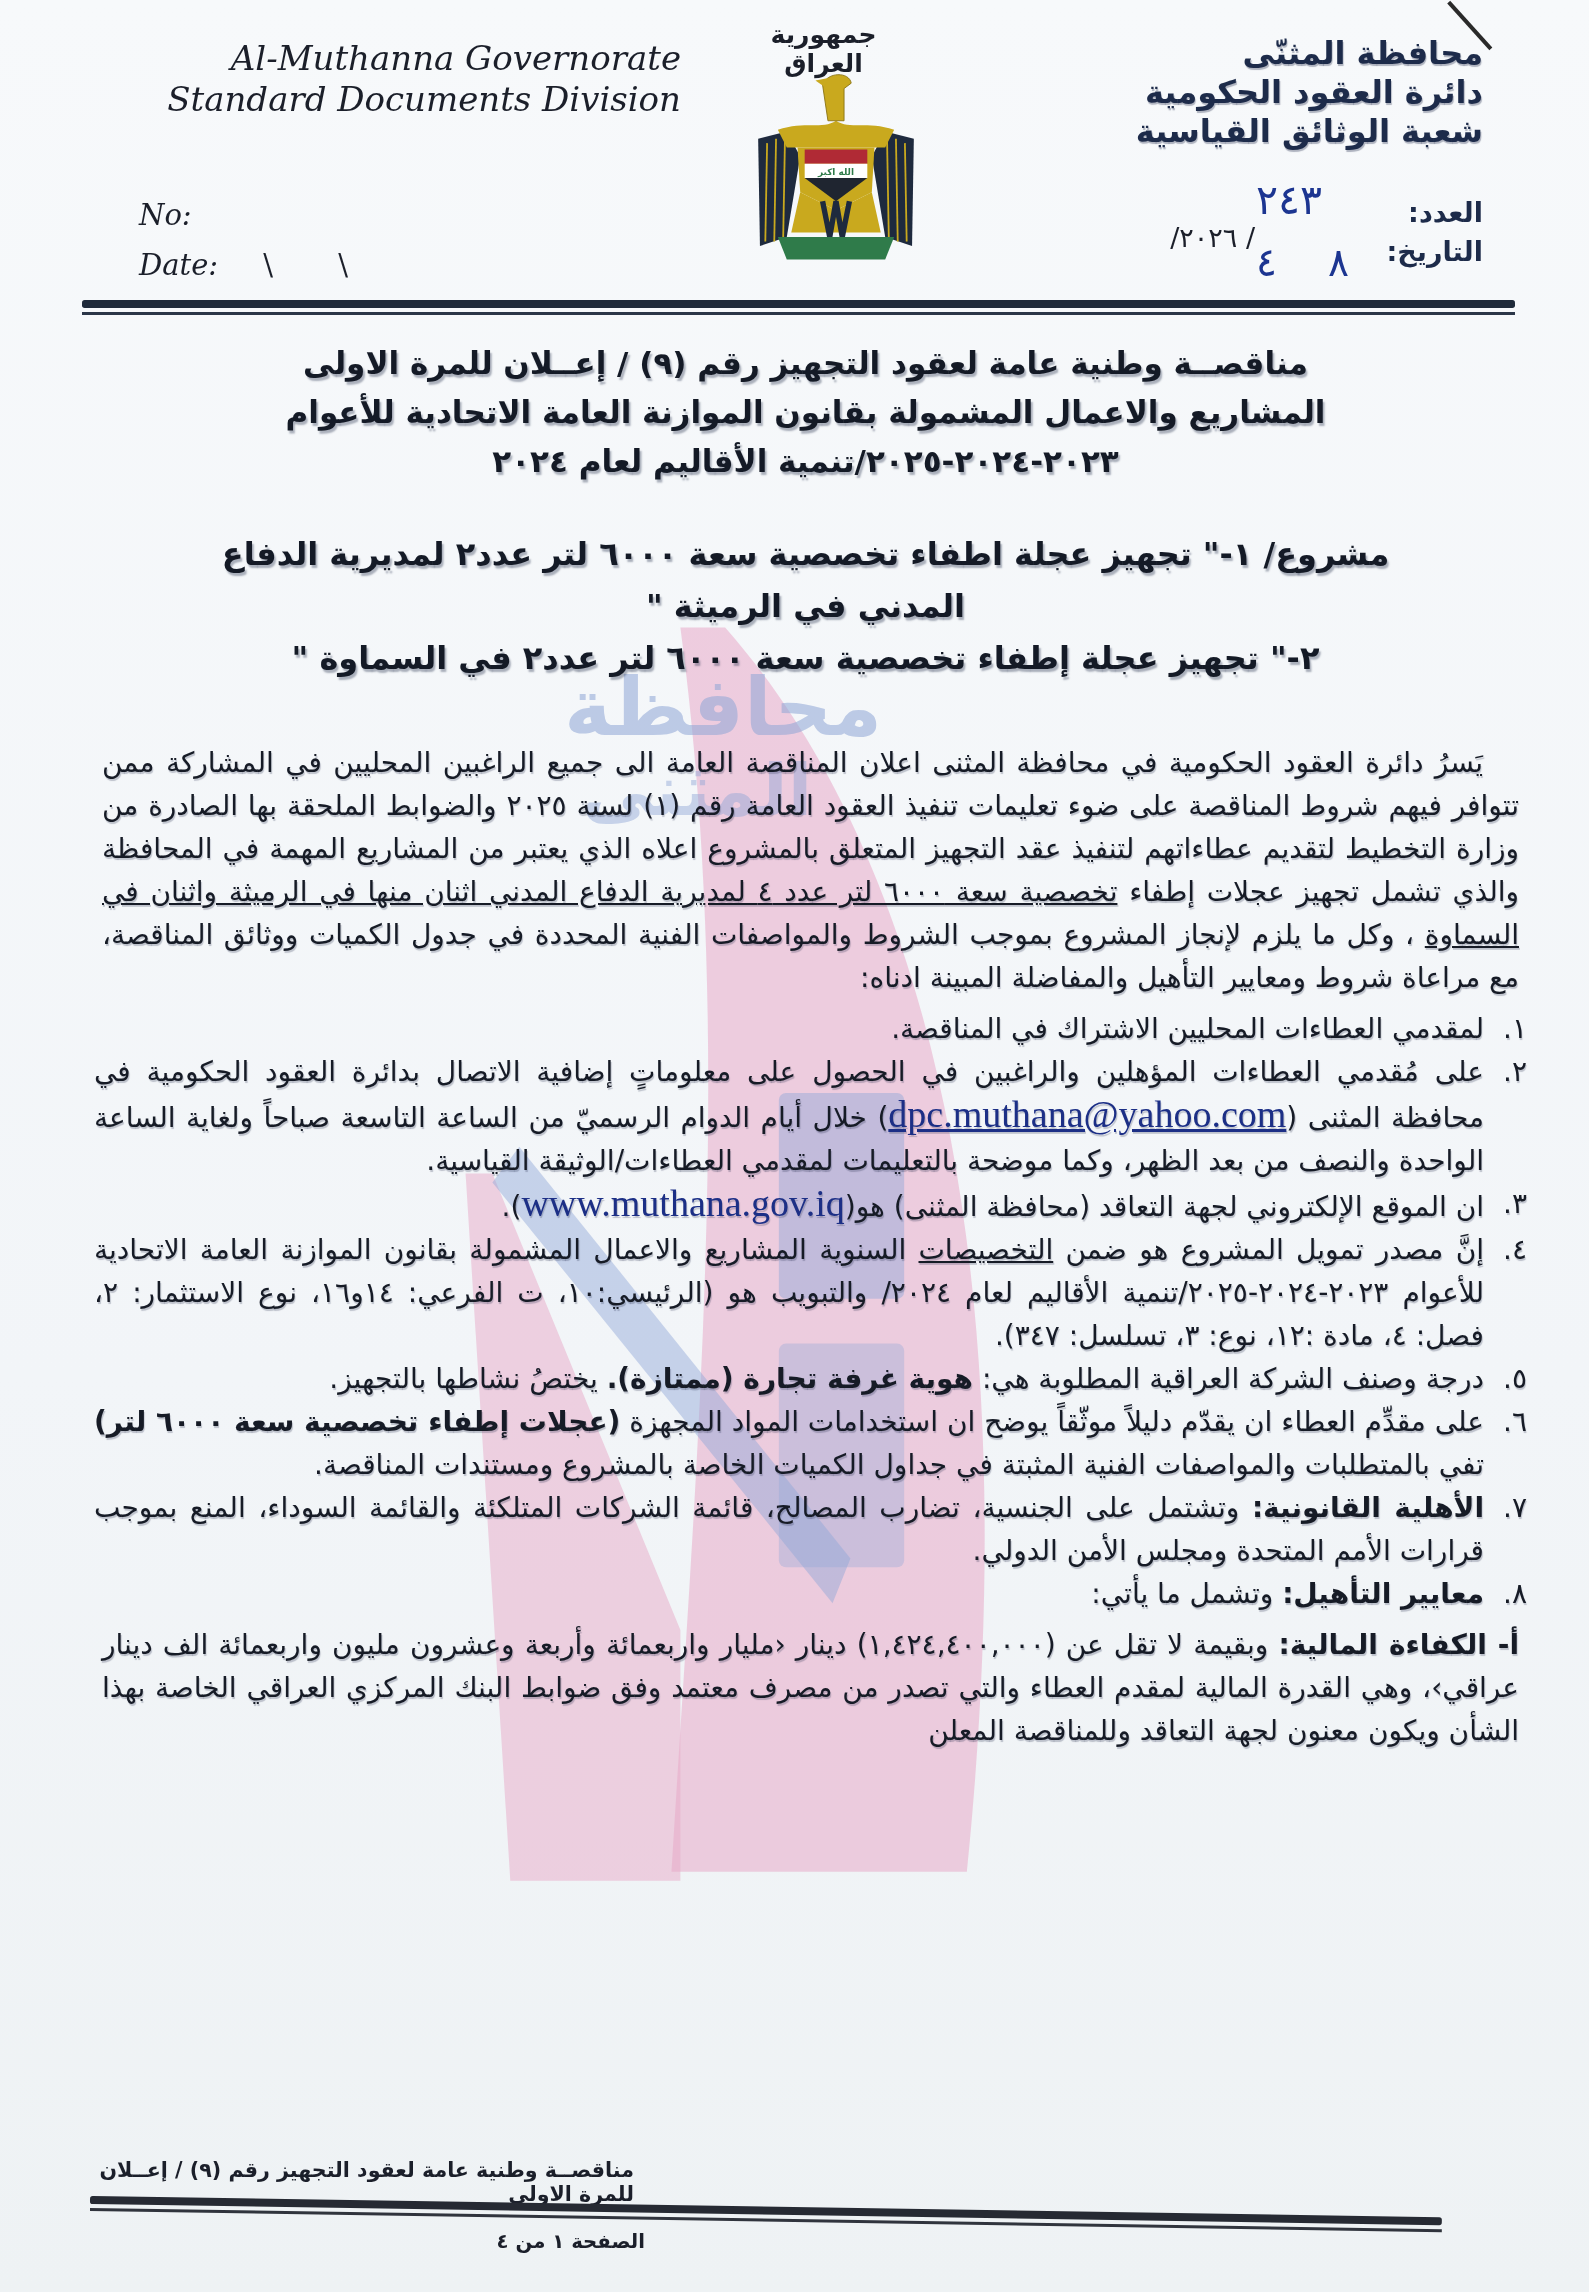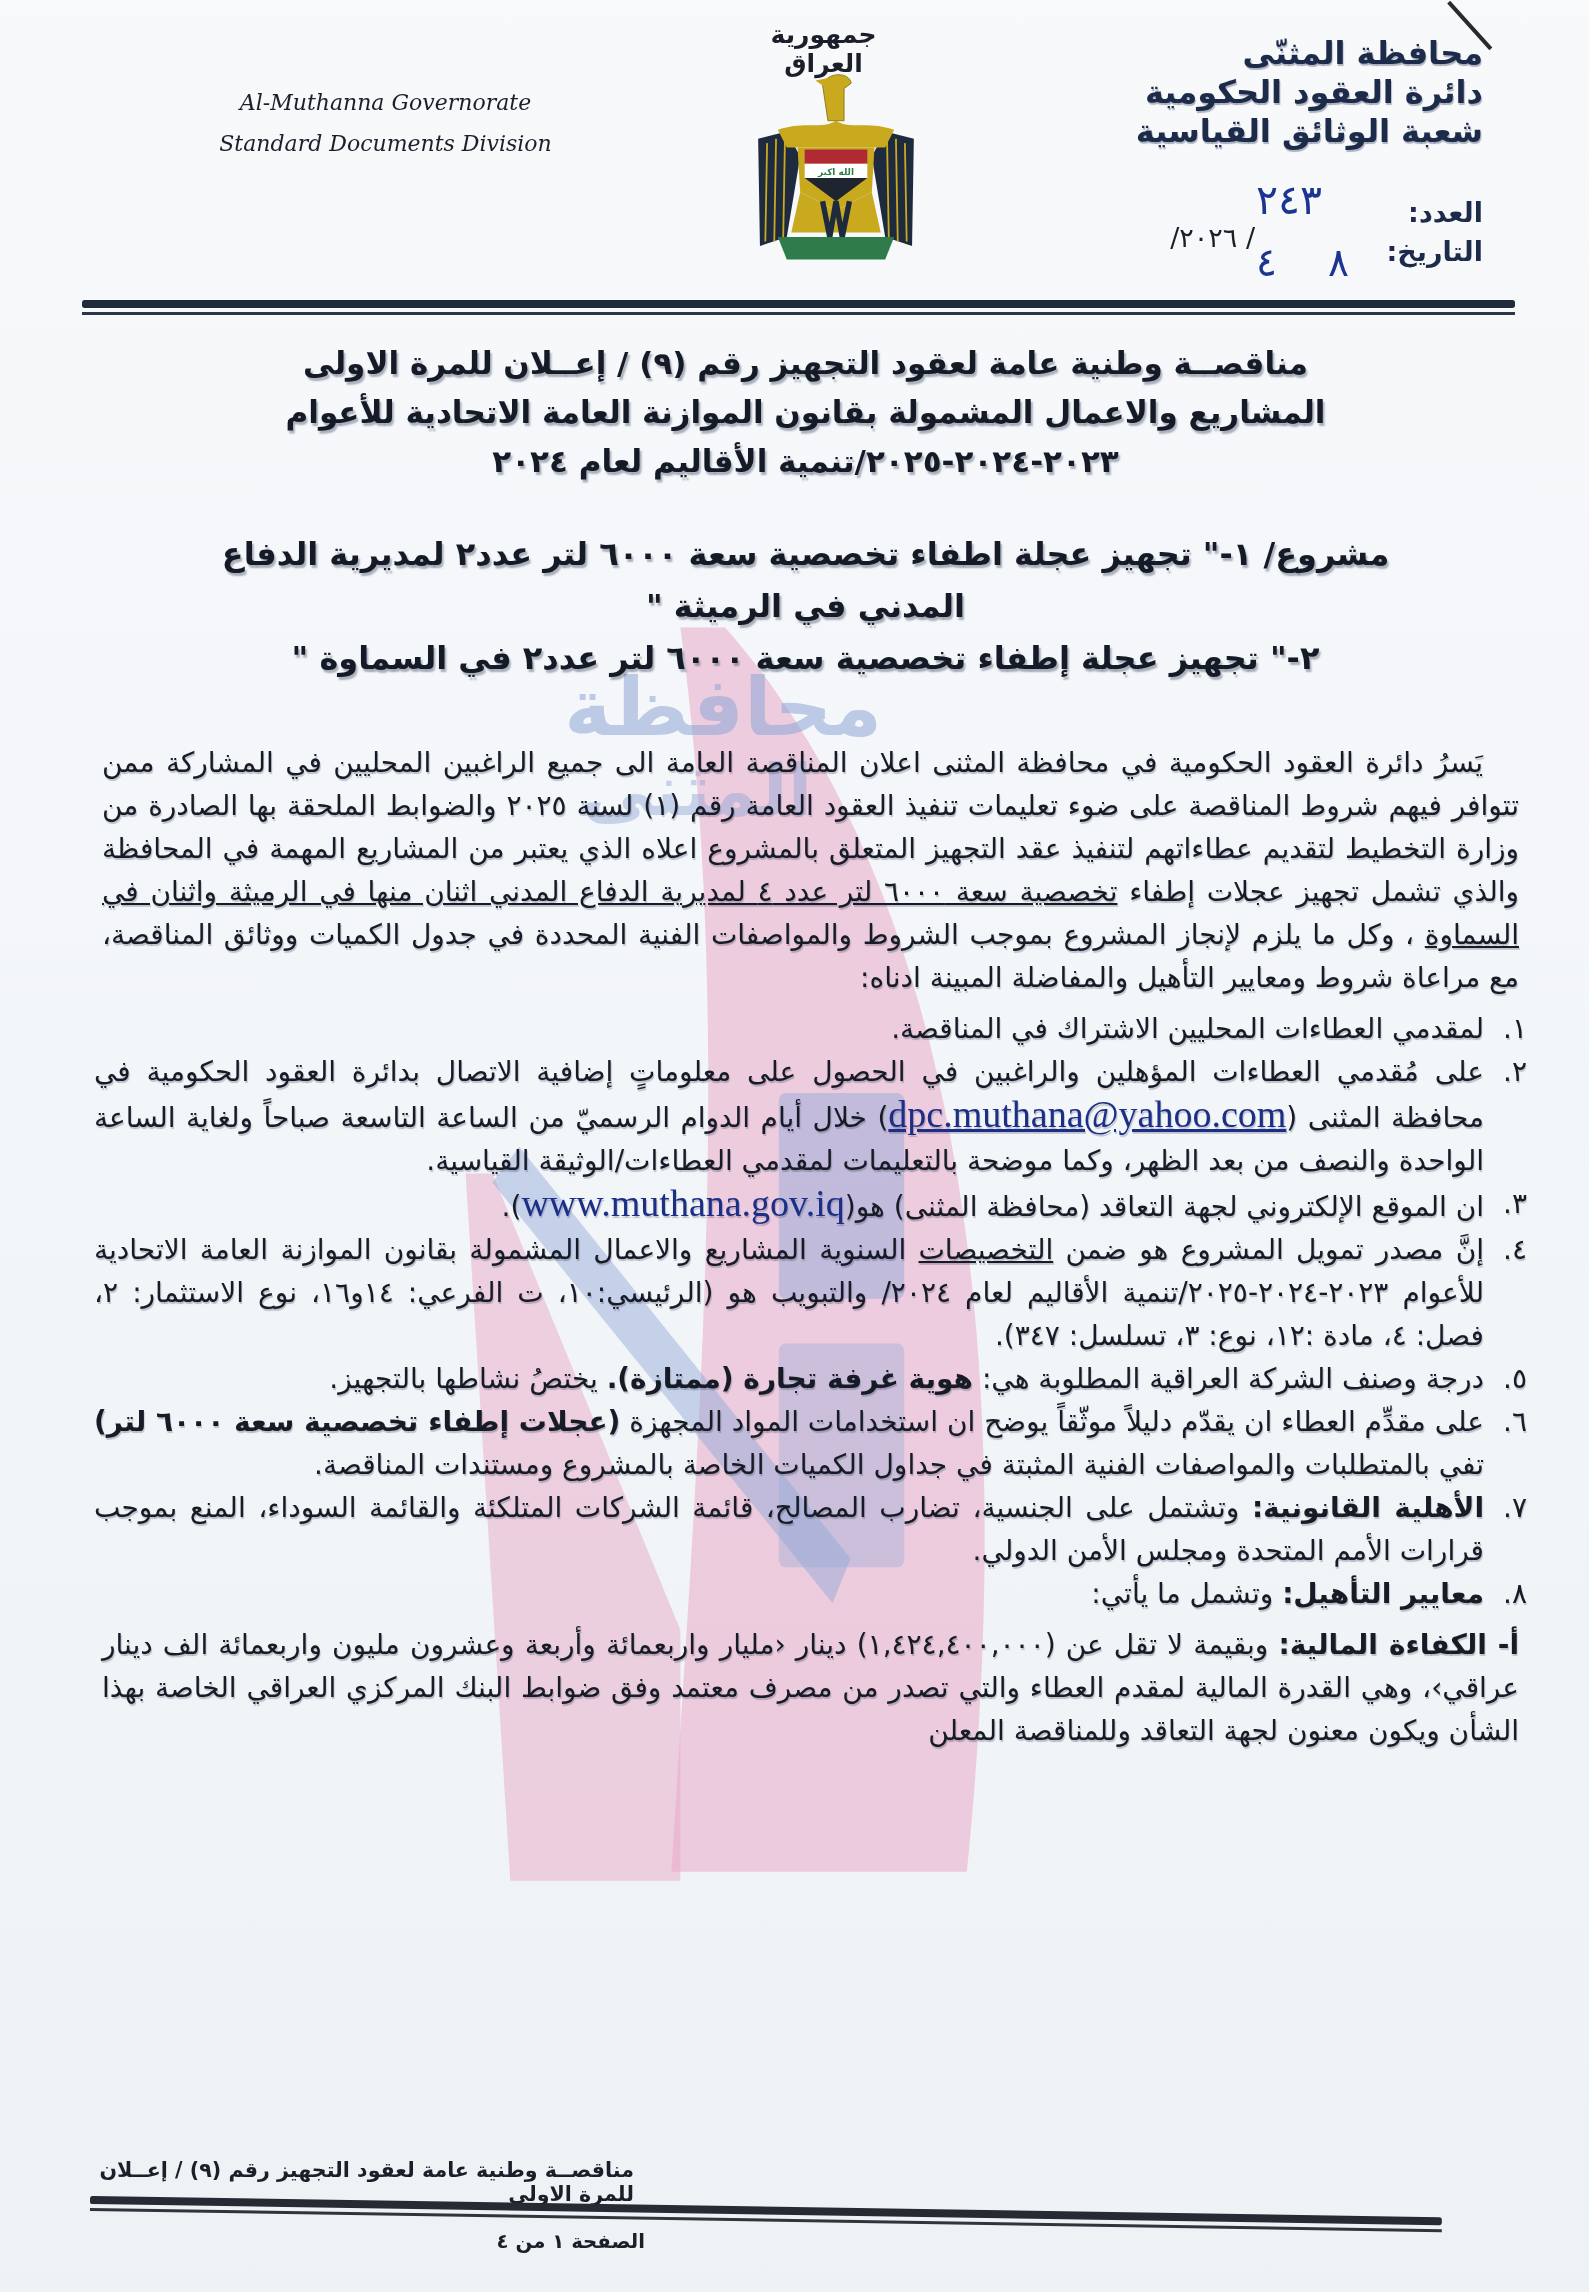--- a/index.html
+++ b/index.html
@@ -8,22 +8,22 @@
     background:#f4f7fa;
     font-family:"DejaVu Sans", sans-serif;
     color:#151b26;
   }
   .page { position:absolute; inset:0; background:linear-gradient(180deg,#f7f9fb 0%,#f2f5f8 60%,#eef2f4 100%); }
 
   
   .watermark { position:absolute; left:385px; top:627px; width:734px; height:1272px; z-index:0; pointer-events:none; }
 
   
-  .hdr-en { position:absolute; left:90px; top:38px; width:591px; text-align:center;
-    font-family:"DejaVu Serif", serif; font-style:italic; font-size:22px; line-height:41px; color:#1b1f2a; z-index:2;margin-top:44px; }
+  .hdr-en { position:absolute; left:90px; top:38px; width:591px; text-align:right;
+    font-family:"DejaVu Serif", serif; font-style:italic; font-size:34px; line-height:41px; color:#1b1f2a; z-index:2; }
   .hdr-en-meta { position:absolute; left:139px; top:190px; font-family:"DejaVu Serif", serif; font-style:italic;
     font-size:29px; line-height:50px; color:#1b1f2a; z-index:2; }
   .hdr-en-meta .slash { display:inline-block; margin-left:36px; font-style:normal; }
   .hdr-en-meta .slash + .slash { margin-left:56px; }
 
   
   .republic { position:absolute; left:734px; top:19.7px; width:179px; text-align:center; direction:rtl;
     font-family:"DejaVu Sans", sans-serif; font-weight:bold; font-size:25px; color:#1b1f2a; z-index:2; }
   .emblem { position:absolute; left:751px; top:67px; width:170px; height:197px; z-index:2; }
 
@@ -84,20 +84,28 @@
     <rect x="440" y="520" width="140" height="230" rx="8" fill="#8fa6d6" opacity="0.45"></rect>
     <rect x="440" y="800" width="140" height="250" rx="8" fill="#8fa6d6" opacity="0.35"></rect>
     <path d="M150 580 L520 1040 L500 1090 L120 620 Z" fill="#8fa6d6" opacity="0.45"></path>
     <text x="200" y="120" font-size="90" font-weight="bold" fill="#8fa6d6" opacity="0.55" font-family="DejaVu Sans, sans-serif">محافظة</text>
     <text x="220" y="210" font-size="80" font-weight="bold" fill="#8fa6d6" opacity="0.45" font-family="DejaVu Sans, sans-serif">المثنى</text>
   </svg>
 
   <div class="hdr-en">
     <div>Al-Muthanna Governorate</div>
     <div>Standard Documents Division</div>
+  </div>
+  <div class="hdr-en-meta">
+    <div>No:</div>
+    <div>
+      <span>Date:</span>
+      <span class="slash">\</span>
+      <span class="slash">\</span>
+    </div>
   </div>
 
   <div class="republic">جمهورية العراق</div>
   <svg class="emblem" viewBox="0 0 190 220">
     <path d="M8 80 L40 72 L55 100 L40 190 L10 200 Z" fill="#1e2a3e"></path>
     <path d="M182 80 L150 72 L135 100 L150 190 L180 200 Z" fill="#1e2a3e"></path>
     <g stroke="#c9a91e" stroke-width="2">
       <line x1="18" y1="85" x2="16" y2="195"></line>
         <line x1="28" y1="80" x2="26" y2="195"></line>
         <line x1="38" y1="78" x2="36" y2="190"></line>

